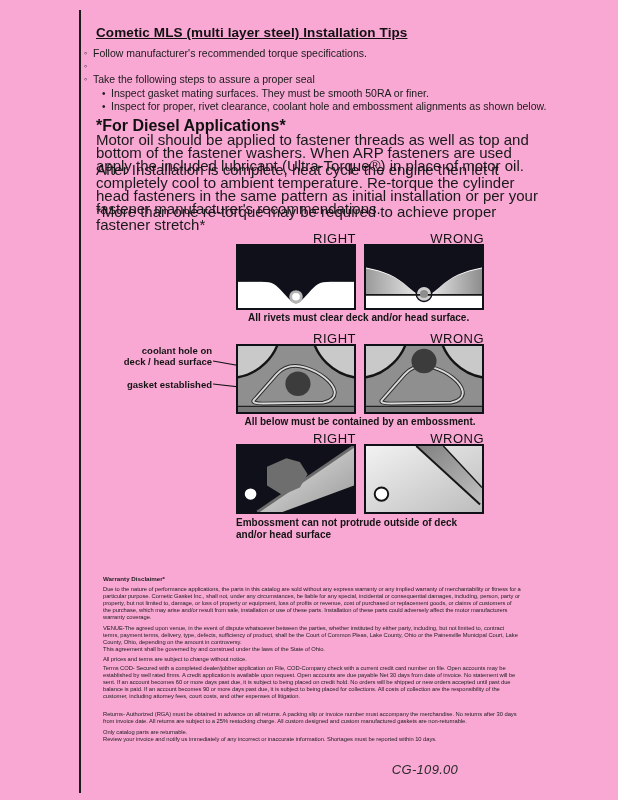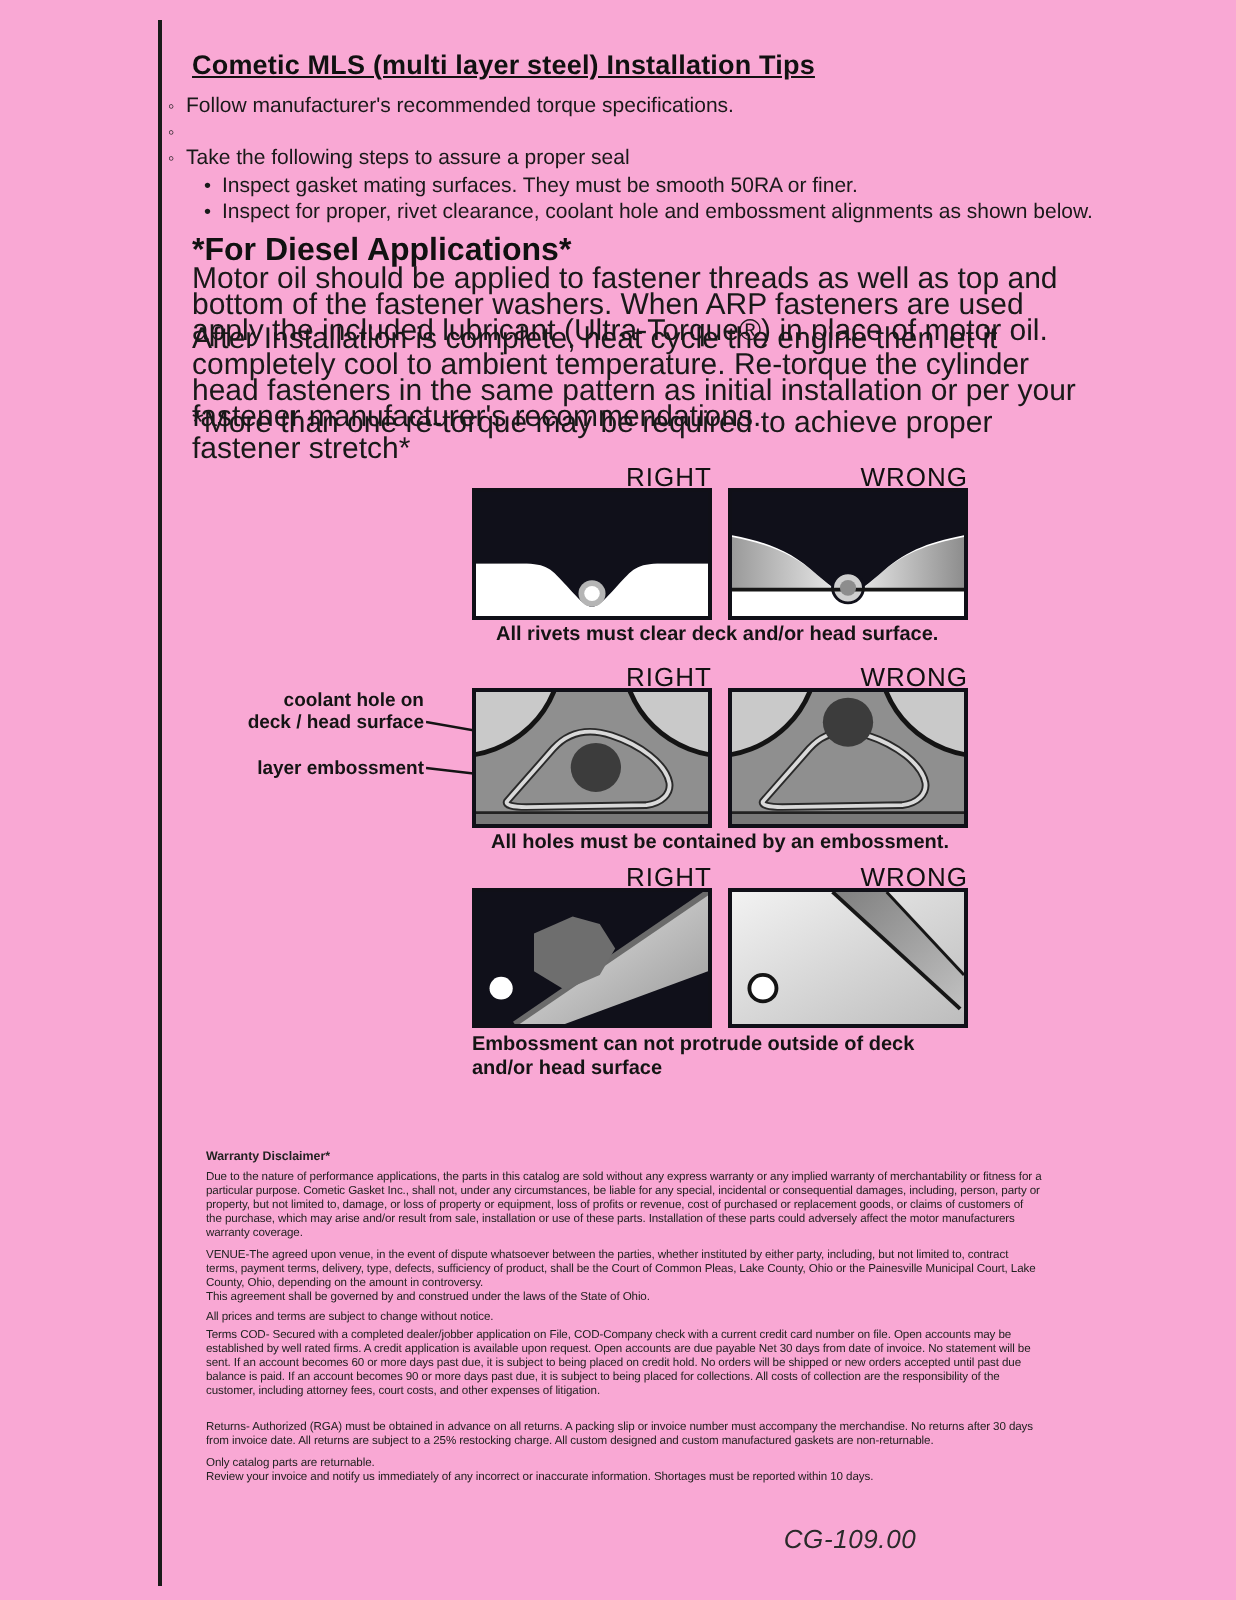--- a/index.html
+++ b/index.html
@@ -146,21 +146,21 @@
 
   <div class="fig-caption r1-caption">All rivets must clear deck and/or head surface.</div>
 
   <div class="fig-header r2-header-right">RIGHT</div>
   <div class="fig-header r2-header-wrong">WRONG</div>
 
   <div class="fig-label label-coolant">
     <div>coolant hole on</div>
     <div>deck / head surface</div>
   </div>
-  <div class="fig-label label-embossment">layer embossment</div>
+  <div class="fig-label label-embossment">gasket established</div>
 
   <svg class="leader-lines" viewBox="0 0 86 46">
     <line x1="0" y1="9" x2="80" y2="23" stroke="#141414" stroke-width="1.2"></line>
     <line x1="0" y1="32" x2="52" y2="38" stroke="#141414" stroke-width="1.2"></line>
   </svg>
 
   <div class="fig-panel r2-panel-right">
     <svg viewBox="0 0 120 70" preserveAspectRatio="none">
       <rect x="0" y="0" width="120" height="70" fill="#8f8f8f"></rect>
       <circle cx="-10" cy="-20" r="54" fill="#c9c9c9" stroke="#141414" stroke-width="2.5"></circle>
@@ -179,21 +179,21 @@
       <circle cx="-10" cy="-20" r="54" fill="#c9c9c9" stroke="#141414" stroke-width="2.5"></circle>
       <circle cx="130" cy="-20" r="54" fill="#c9c9c9" stroke="#141414" stroke-width="2.5"></circle>
       <path d="M16,58 L40,30 C48,21 58,19 70,23 C85,28 98,38 100,48 C101,54 96,59 88,60 L26,61 C19,61 15,60 16,58 Z" fill="none" stroke="#2a2a2a" stroke-width="4" stroke-linejoin="round"></path>
       <path d="M16,58 L40,30 C48,21 58,19 70,23 C85,28 98,38 100,48 C101,54 96,59 88,60 L26,61 C19,61 15,60 16,58 Z" fill="none" stroke="#d9d9d9" stroke-width="2" stroke-linejoin="round"></path>
       <circle cx="60" cy="16" r="13" fill="#3c3c3c"></circle>
       <rect x="0" y="64" width="120" height="6" fill="#787878"></rect>
       <line x1="0" y1="64" x2="120" y2="64" stroke="#222" stroke-width="1.5"></line>
     </svg>
   </div>
 
-  <div class="fig-caption r2-caption">All holes must be contained by an embossment.</div>
+  <div class="fig-caption r2-caption">All below must be contained by an embossment.</div>
 
   <div class="fig-header r3-header-right">RIGHT</div>
   <div class="fig-header r3-header-wrong">WRONG</div>
 
   <div class="fig-panel r3-panel-right">
     <svg viewBox="0 0 120 70" preserveAspectRatio="none">
       <defs>
         <linearGradient id="gB3" x1="0" y1="0" x2="1" y2="1">
           <stop offset="0" stop-color="#e8e8e8"></stop>
             <stop offset="1" stop-color="#9a9a9a"></stop>

